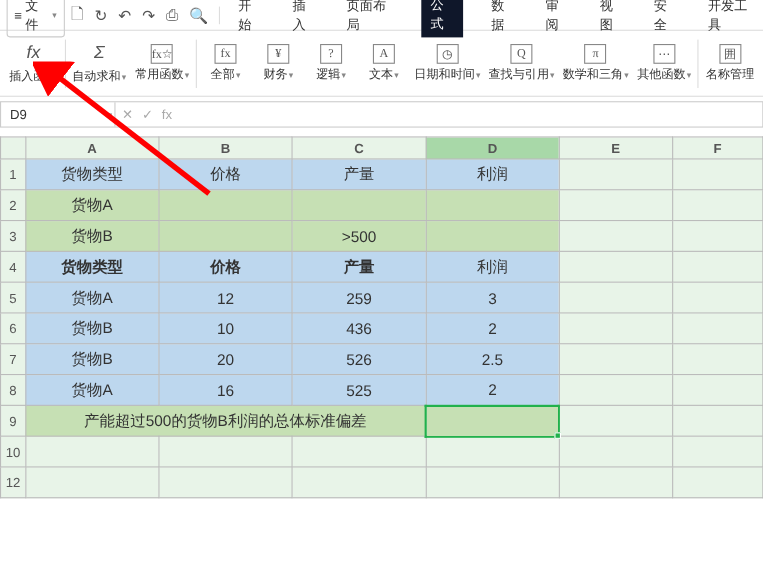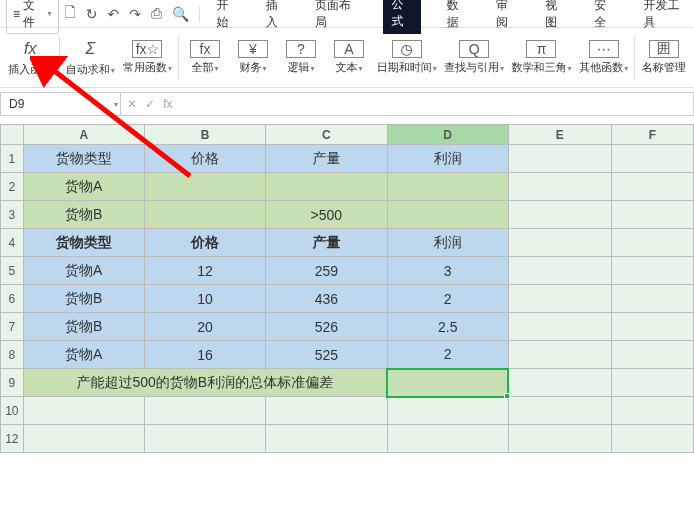--- a/index.html
+++ b/index.html
@@ -12,28 +12,28 @@
     .menubar-icon { padding: 2px 4px; cursor: pointer; color: #555; font-size: 14px; }
     .menubar-divider { width: 1px; height: 16px; background: #ddd; margin: 0 3px; }
     .tab-group { display: flex; gap: 24px; margin-left: 10px; }
     .tab-item { padding: 3px 2px; cursor: pointer; font-size: 12px; }
     .tab-item.active { background: #0f172a; color: #fff; padding: 2px 8px; border-radius: 0; }
     
     
     .ribbon { display: flex; align-items: center; padding: 6px 4px; border-bottom: 1px solid #ddd; height: 60px; }
     .ribbon-btn { display: flex; flex-direction: column; align-items: center; justify-content: center; padding: 2px 6px; cursor: pointer; min-width: 48px; height: 52px; gap: 2px; }
     .ribbon-btn .icon-box { width: 26px; height: 22px; display: flex; align-items: center; justify-content: center; font-size: 16px; color: #555; font-style: italic; }
-    .ribbon-btn .icon-box.boxed { border: 1px solid #888; font-size: 14px; width: 30px; height: 18px; font-style: normal; }
+    .ribbon-btn .icon-box.boxed { border: 1px solid #888; font-size: 11px; width: 20px; height: 18px; font-style: normal; font-family: Liberation Serif, serif; }
     .ribbon-btn .label { font-size: 11px; color: #333; white-space: nowrap; }
     .ribbon-btn .label .dd { font-size: 8px; color: #888; margin-left: 1px; }
     .ribbon-divider { width: 1px; height: 44px; background: #ddd; margin: 0 2px; }
     
     
     .formula-bar { display: flex; align-items: center; border: 1px solid #ccc; height: 24px; margin: 4px 0 0 0; }
-    .name-box { width: 120px; border-right: 1px solid #ccc; height: 100%; display: flex; align-items: center; padding: 0 8px; font-size: 12px; position: relative; }
+    .name-box { width: 104px; border-right: 1px solid #ccc; height: 100%; display: flex; align-items: center; padding: 0 8px; font-size: 12px; position: relative; }
     .name-box .dd-btn { position: absolute; right: 2px; font-size: 8px; color: #888; cursor: pointer; }
     .formula-controls { display: flex; align-items: center; padding: 0 6px; gap: 8px; color: #aaa; }
     .formula-input { flex: 1; padding: 0 8px; }
     
     
     .sheet-wrap { position: relative; margin-top: 8px; }
     .sheet { border-collapse: collapse; width: 100%; }
     .sheet td, .sheet th { border: 1px solid #bbb; padding: 0; }
     .col-gutter { width: 22px; }
     .row-hdr, .corner { background: #e8f4e8; text-align: center; font-size: 12px; color: #555; height: 20px; }

